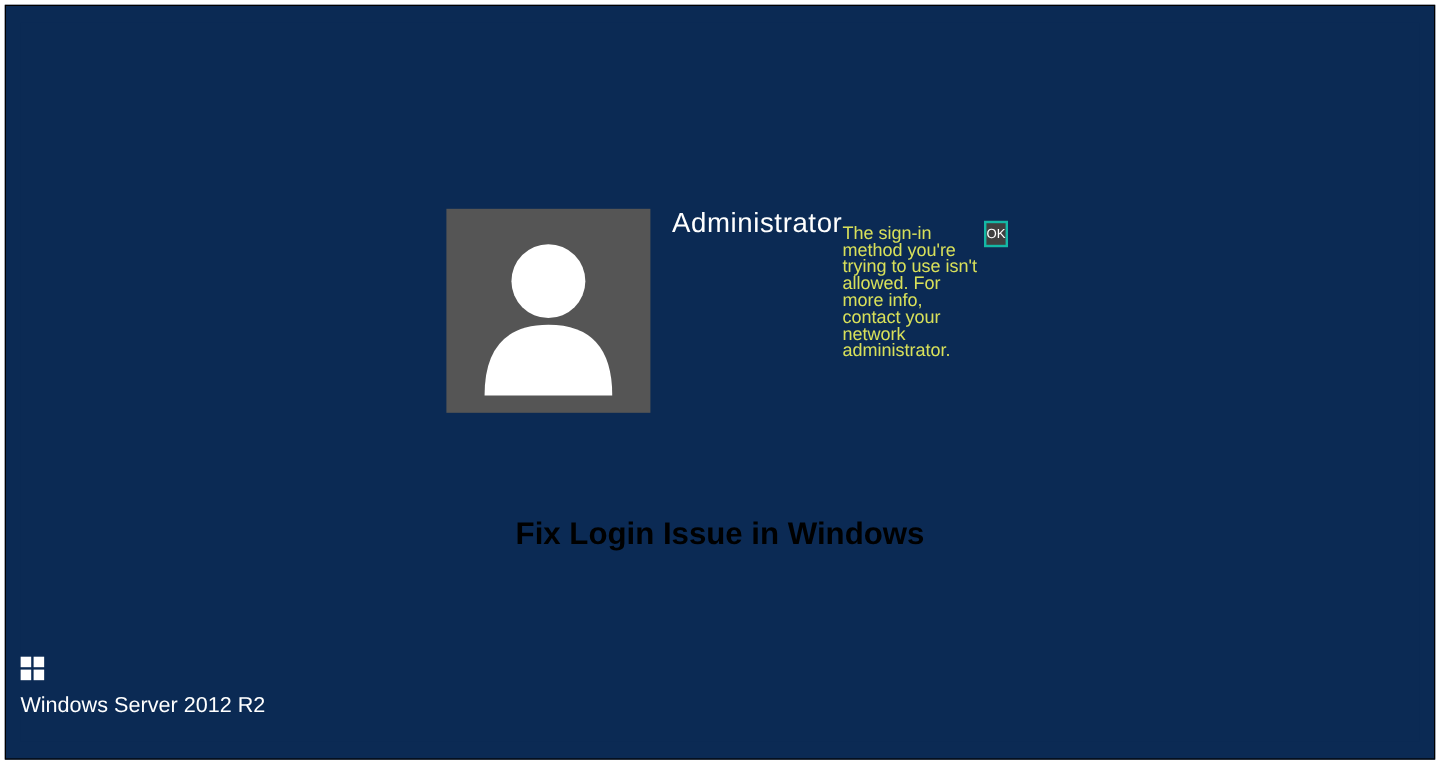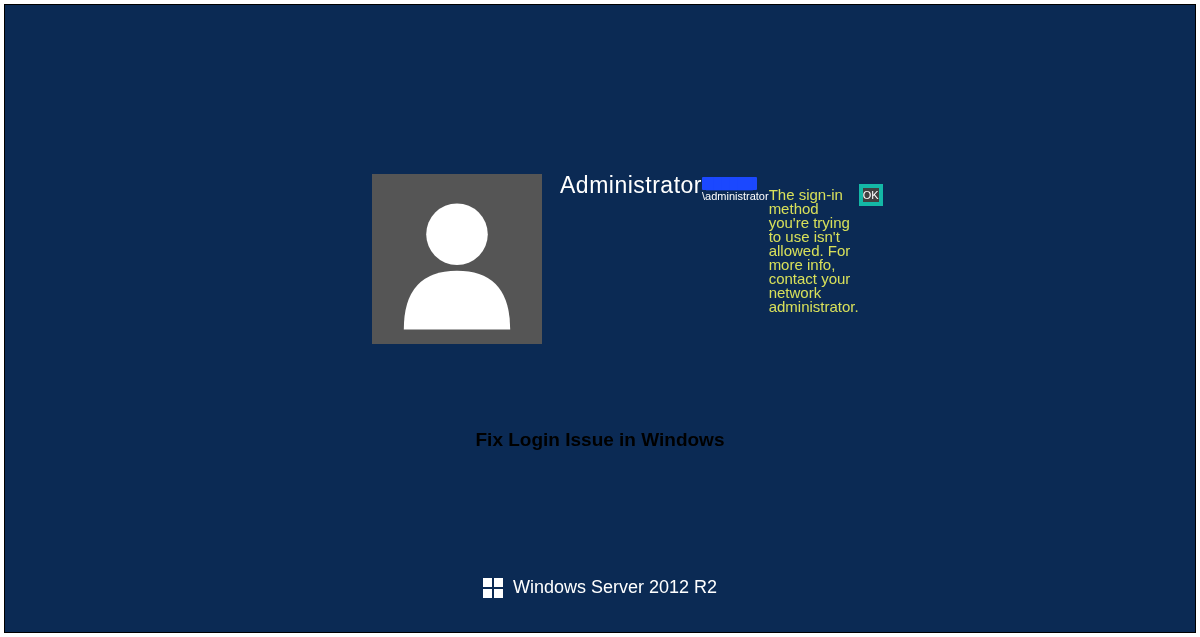--- a/index.html
+++ b/index.html
@@ -101,51 +101,51 @@
       line-height: 14px;
       margin-top: 14px;
       max-width: 250px;
     }
     
     .ok-button {
       margin-top: 10px;
       width: 64px;
       height: 22px;
       background: #404040;
-      border: 4px solid #14b8a6;
+      border: 2px solid #14b8a6;
       color: #ffffff;
       font-size: 11px;
       font-family: inherit;
       cursor: pointer;
       display: flex;
       align-items: center;
       justify-content: center;
     }
     
     .overlay-caption {
       position: absolute;
       top: 410px;
       left: 0;
       right: 0;
       text-align: center;
       color: #000000;
-      font-size: 19px;
+      font-size: 26px;
       font-weight: 700;
       font-family: Arial, sans-serif;
     }
     
     .footer-brand {
       position: absolute;
       bottom: 20px;
       left: 0;
       right: 0;
       display: flex;
-      align-items: center;
       justify-content: center;
       gap: 10px;
+      flex-direction: column;
     }
     
     .windows-logo {
       width: 20px;
       height: 20px;
     }
     
     .brand-text {
       color: #ffffff;
       font-size: 18px;
@@ -162,23 +162,20 @@
 
       <div class="avatar-box">
         <svg viewBox="0 0 100 100">
           <circle cx="50" cy="32" r="22" fill="#ffffff"></circle>
           <path d="M 12 100 Q 12 58 50 58 Q 88 58 88 100 Z" fill="#ffffff"></path>
         </svg>
       </div>
 
       <div class="login-text">
         <div class="username">Administrator</div>
-        <div class="domain-line">
-          <span class="domain-redacted">██████</span><span class="domain-suffix">\administrator</span>
-        </div>
         <div class="error-message">The sign-in method you're trying to use isn't allowed. For more info, contact your network administrator.</div>
         <button class="ok-button">OK</button>
       </div>
 
     </div>
 
     <div class="overlay-caption">Fix Login Issue in Windows</div>
 
     <div class="footer-brand">
       <svg class="windows-logo" viewBox="0 0 20 20">

